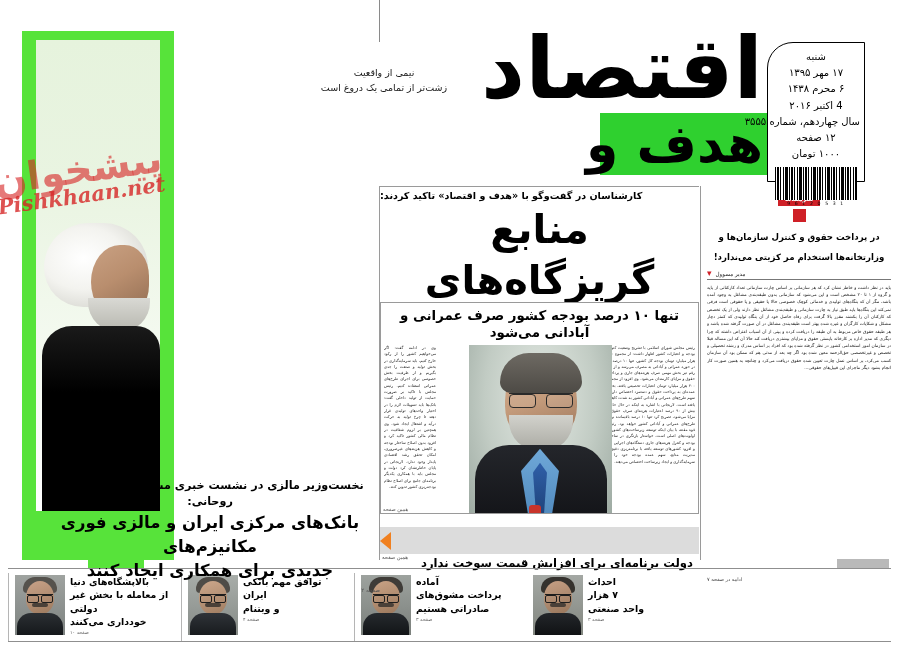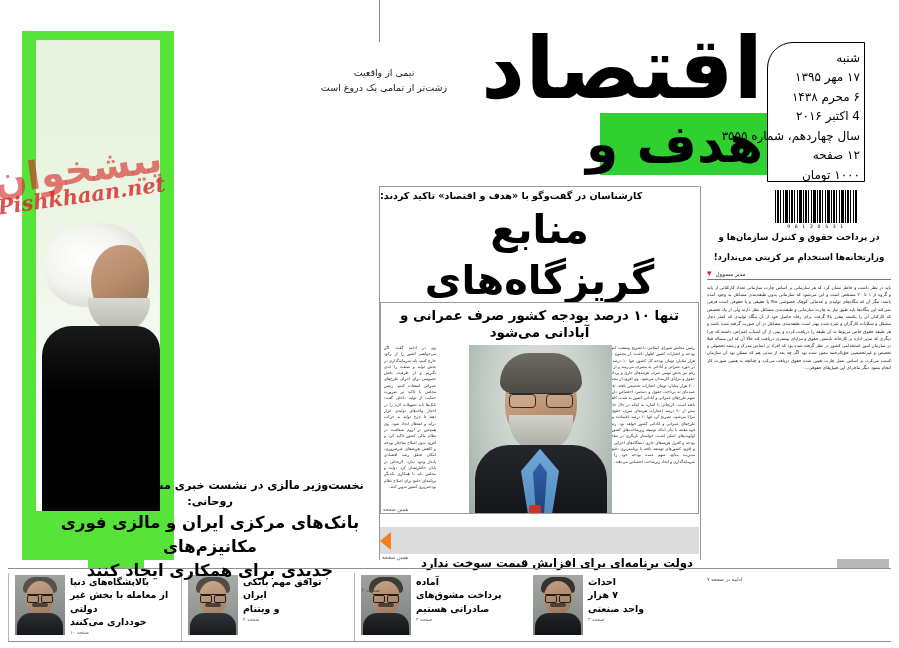--- a/index.html
+++ b/index.html
@@ -86,21 +86,22 @@
     width: 98px;
     height: 140px;
     border: 1.6px solid #000;
     border-top-left-radius: 26px;
     background: #fff;
     box-sizing: border-box;
     padding: 6px 4px 3px;
     z-index: 5;
   }
   .datebox .dlines {
-    font-size: 12px;
+    text-align: center;
+    font-size: 10px;
     line-height: 1.62;
     color: #000;
   }
   .datebox .dlines div { white-space: nowrap; }
   .barcode {
     margin: 5px auto 0;
     width: 82px;
     height: 33px;
     background-image: repeating-linear-gradient(
       to right,

